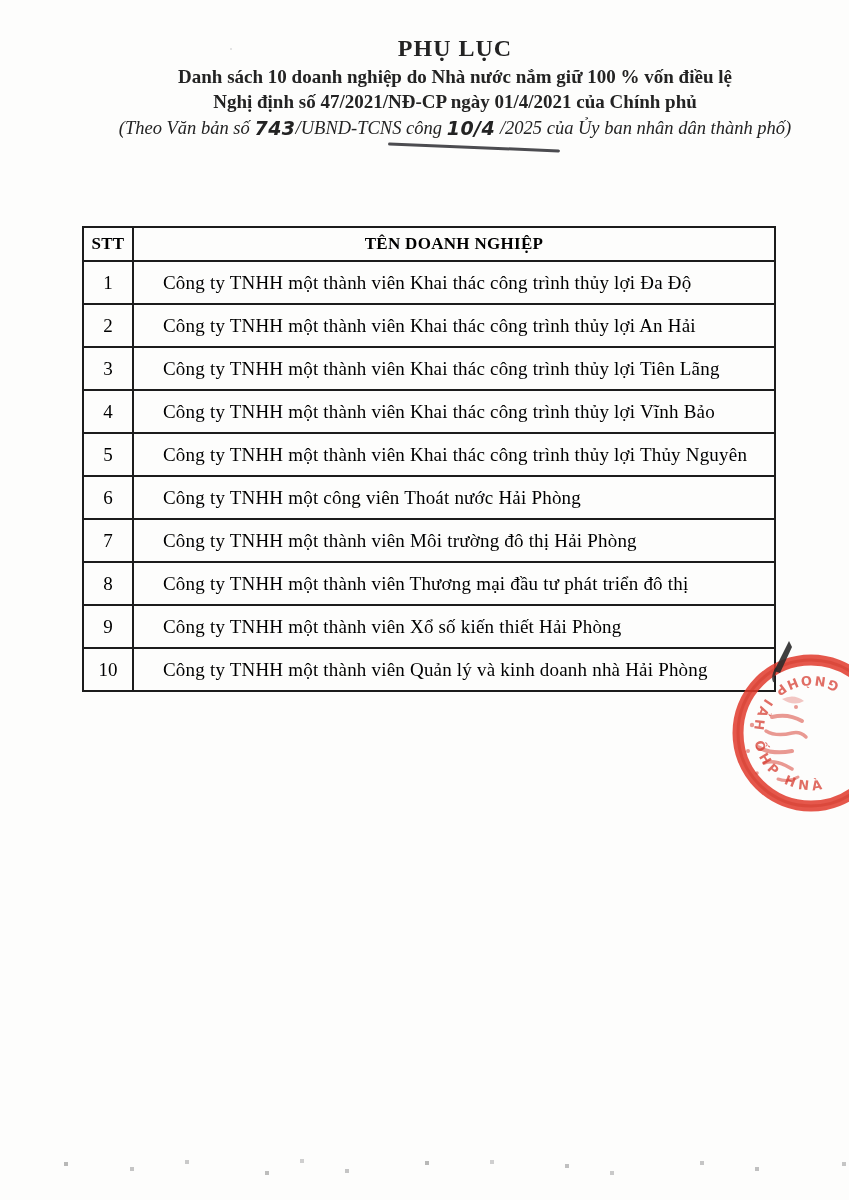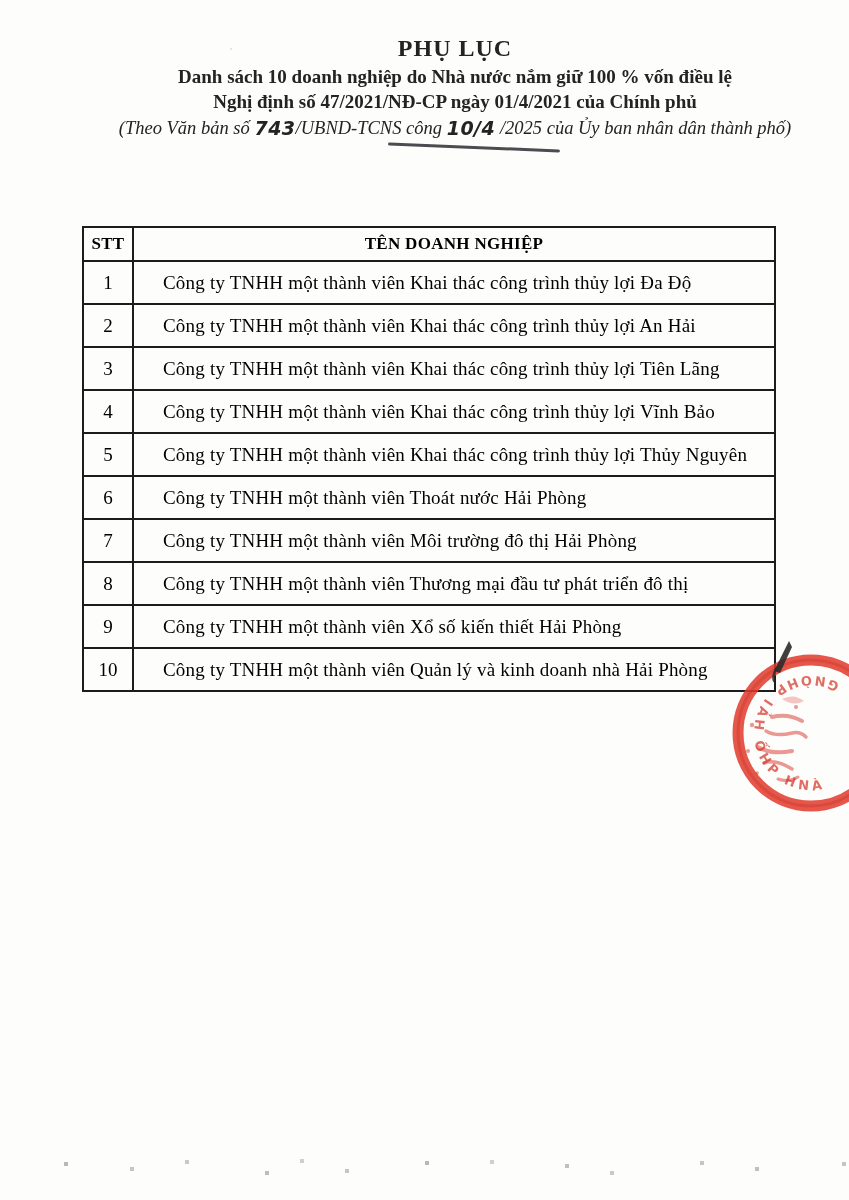--- a/index.html
+++ b/index.html
@@ -127,21 +127,21 @@
       <td class="col-name">Công ty TNHH một thành viên Khai thác công trình thủy lợi Vĩnh Bảo</td>
     </tr>
 
     <tr>
       <td class="col-stt">5</td>
       <td class="col-name">Công ty TNHH một thành viên Khai thác công trình thủy lợi Thủy Nguyên</td>
     </tr>
 
     <tr>
       <td class="col-stt">6</td>
-      <td class="col-name">Công ty TNHH một thành viên Thoát nước Hải Phòng</td>
+      <td class="col-name">Công ty TNHH một công viên Thoát nước Hải Phòng</td>
     </tr>
 
     <tr>
       <td class="col-stt">7</td>
       <td class="col-name">Công ty TNHH một thành viên Môi trường đô thị Hải Phòng</td>
     </tr>
 
     <tr>
       <td class="col-stt">8</td>
       <td class="col-name">Công ty TNHH một thành viên Thương mại đầu tư phát triển đô thị</td>

